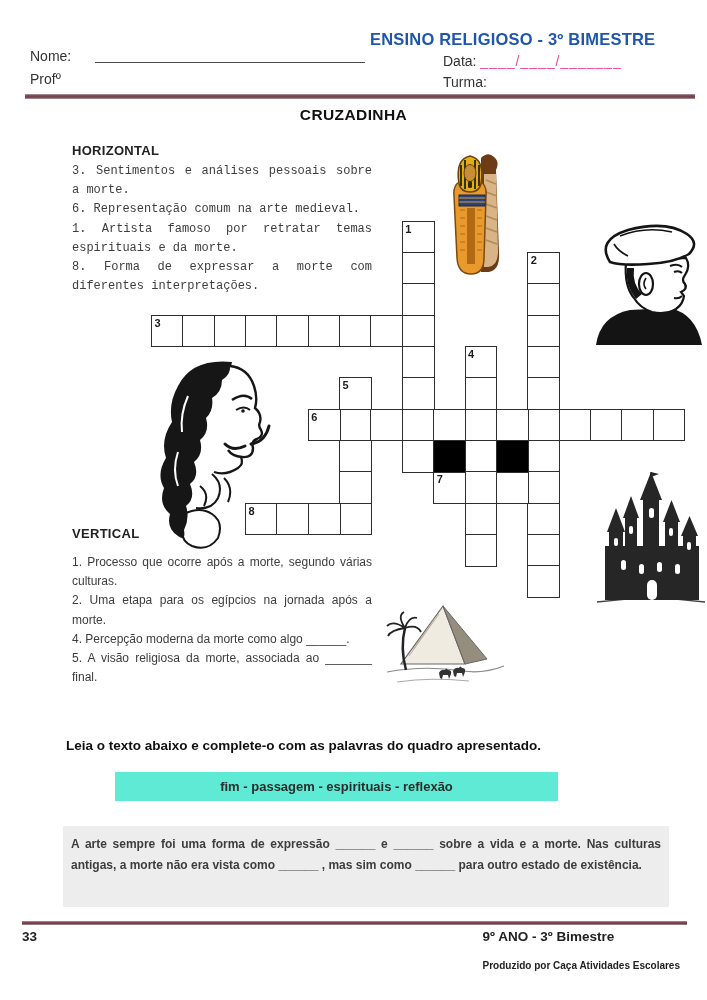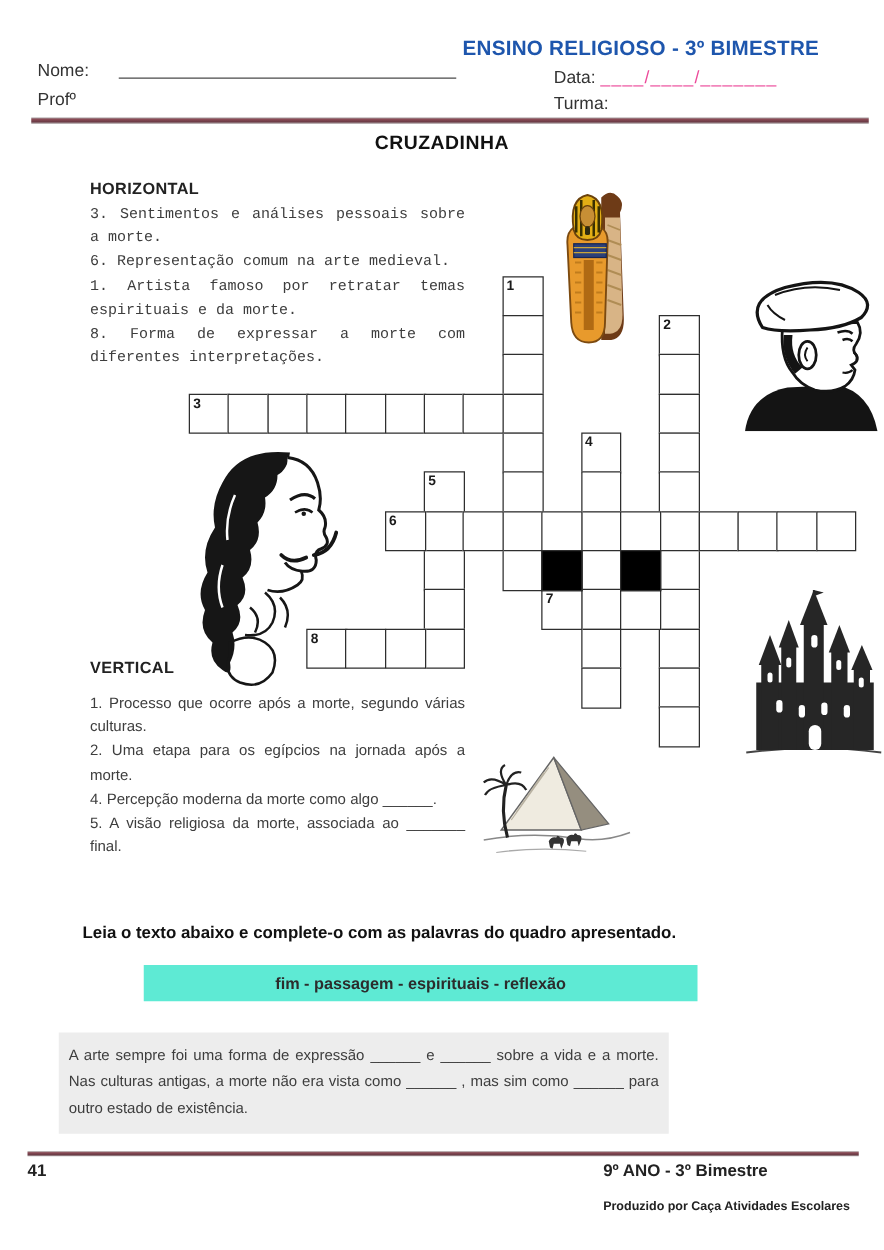--- a/index.html
+++ b/index.html
@@ -226,24 +226,24 @@
       <div class="cw-cell" style="left: 276.4px; top: 502.65px; height: 32.85px; width: 32.85px;"></div>
       <div class="cw-cell" style="left: 307.75px; top: 502.65px; height: 32.85px; width: 32.85px;"></div>
       <div class="cw-cell black" style="left: 433.15px; top: 439.95px; height: 32.85px; width: 32.85px;"></div>
       <div class="cw-cell black" style="left: 495.85px; top: 439.95px; height: 32.85px; width: 32.85px;"></div>
     </div>
 
   <div class="abs instruction" style="left:66px;top:738px;">Leia o texto abaixo e complete-o com as palavras do quadro apresentado.</div>
 
   <div class="abs bank" style="left:115px;top:772px;width:443px;height:29px;line-height:29px;">fim - passagem - espirituais - reflexão</div>
 
-  <div class="abs fill-box" style="left:47px;top:826px;width:488px;height:81px;">
+  <div class="abs fill-box" style="left:63px;top:826px;width:606px;height:81px;font-weight:bold;">
     <p class="fill-text">A arte sempre foi uma forma de expressão ______  e ______   sobre a vida e a morte. Nas culturas antigas, a morte não era vista como ______  , mas sim como ______   para outro estado de existência.</p>
   </div>
 
   <div class="abs rule" style="left:22px;top:921px;width:665px;height:4px;"></div>
-  <div class="abs footer-num" style="left:22px;top:929px;">41</div>
+  <div class="abs footer-num" style="left:22px;top:929px;">33</div>
   <div class="abs footer-right" style="right:27px;top:929px;">
     <div class="footer-line1">9º ANO - 3º Bimestre</div>
     <div class="footer-line2">Produzido por Caça Atividades Escolares</div>
   </div>
 
 </div>
 
 </body></html>

